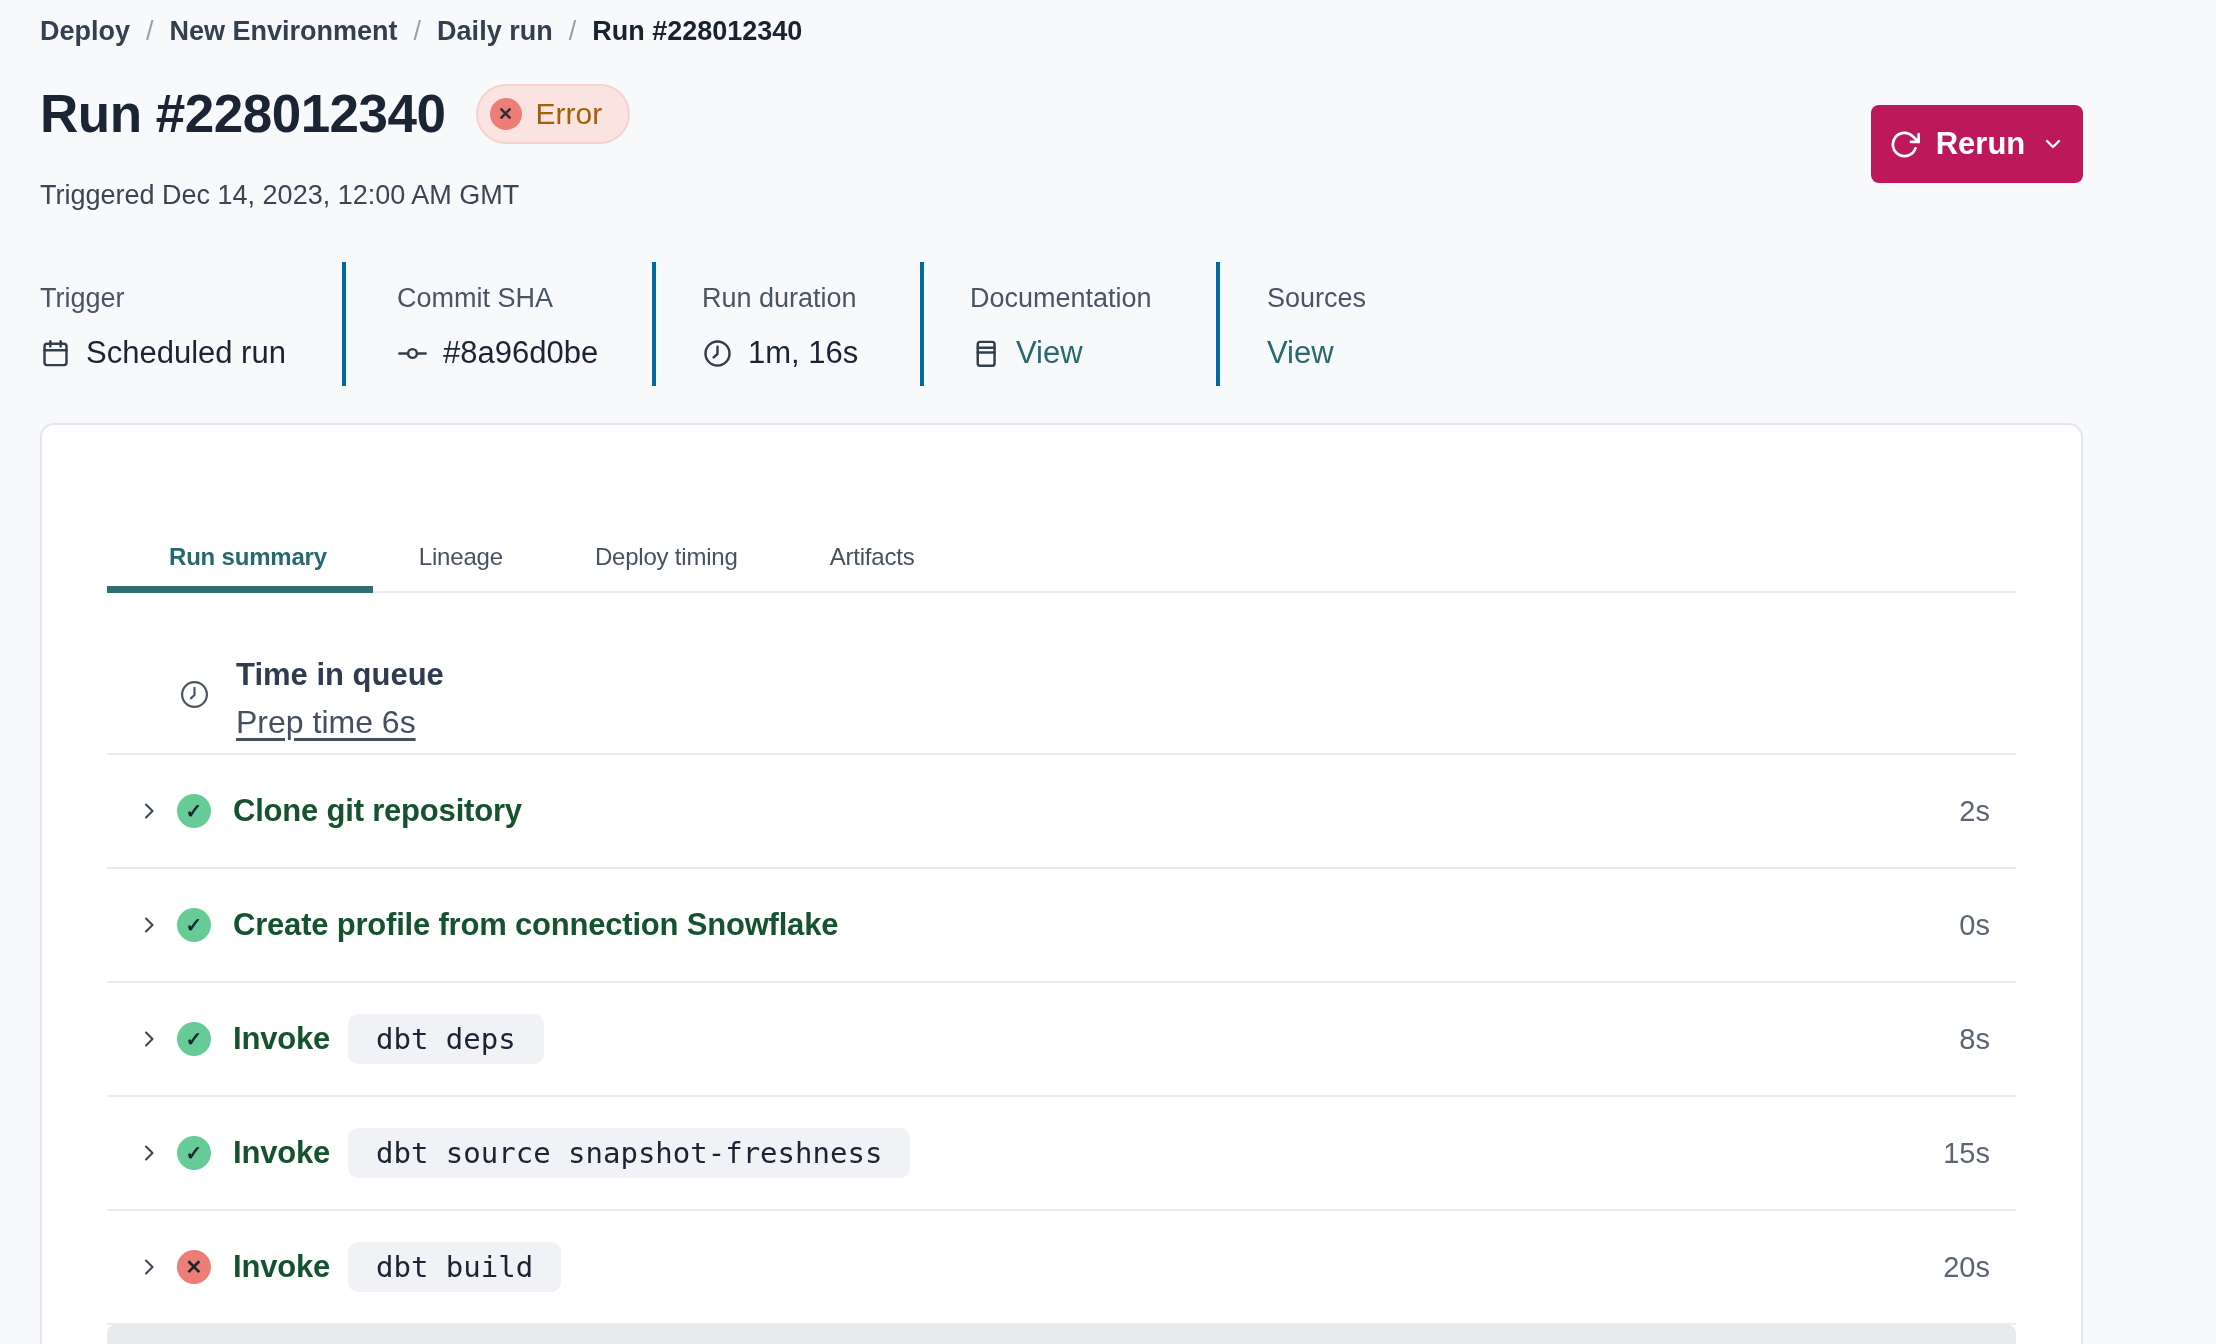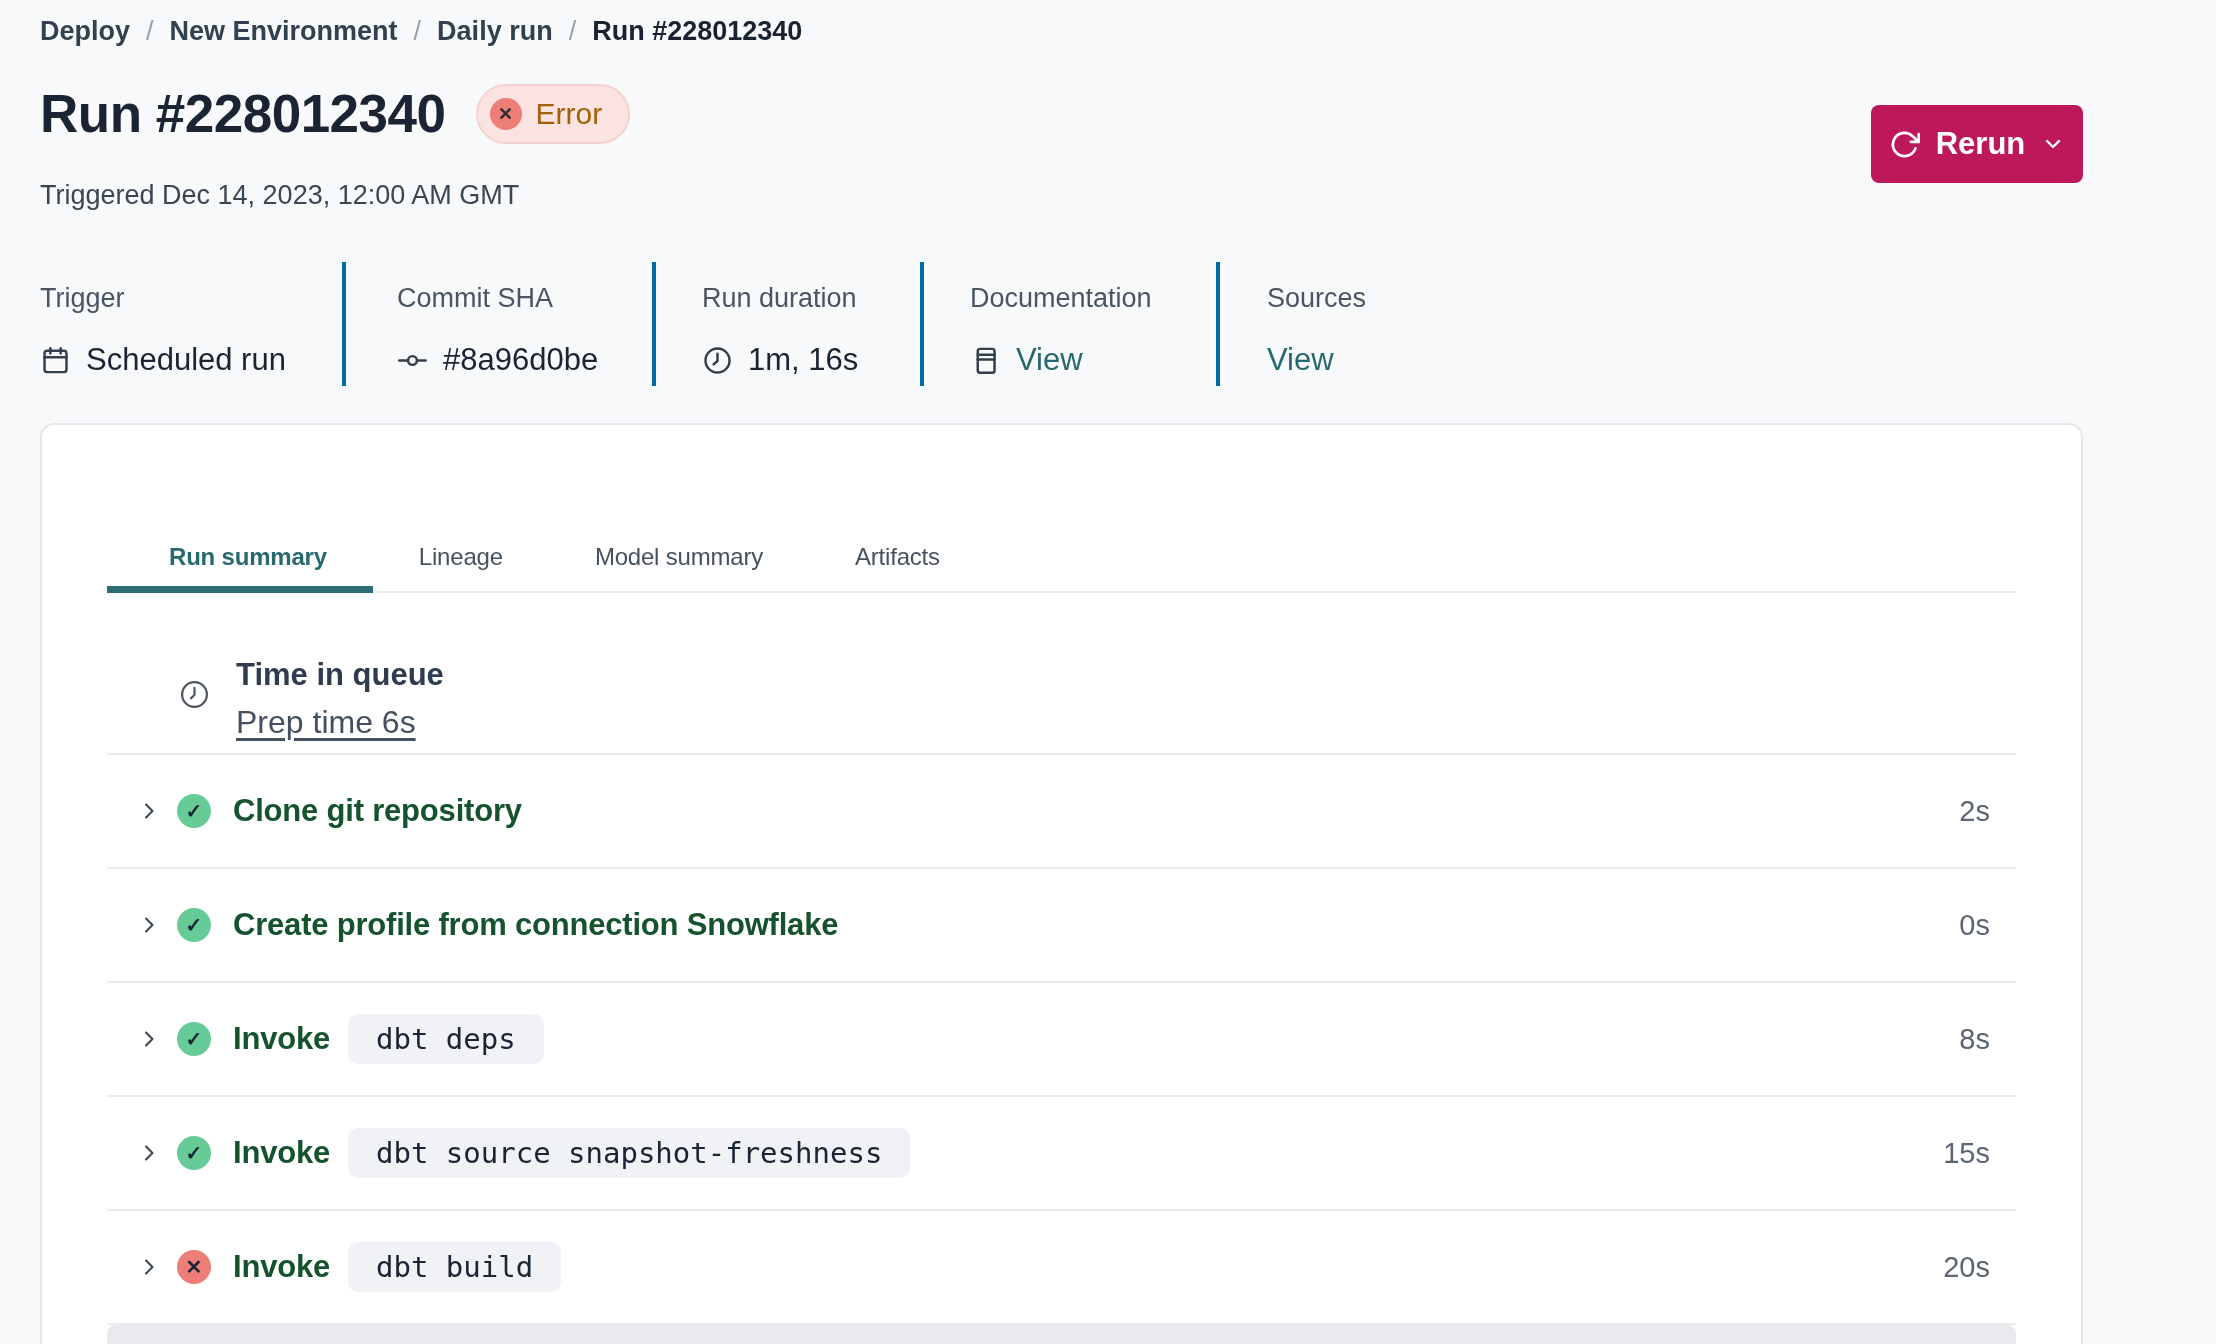--- a/index.html
+++ b/index.html
@@ -39,21 +39,21 @@
 
   
   .meta-row { position:absolute; left:40px; top:262px; height:124px; display:flex; }
   .meta-col { padding-top:20px; }
   .meta-col + .meta-col { border-left:4px solid #0369a1; }
   .mc1 { width:302px; }
   .mc2 { width:310px; padding-left:51px; }
   .mc3 { width:268px; padding-left:46px; }
   .mc4 { width:296px; padding-left:46px; }
   .mc5 { width:320px; padding-left:47px; }
-  .meta-label { font-size:27px; color:#4A5563; line-height:32px; margin-bottom:28px; }
+  .meta-label { font-size:27px; color:#4A5563; line-height:32px; margin-bottom:21px; }
   .meta-value { display:flex; align-items:center; gap:15px; font-size:31px; font-weight:500; color:#1A2433; }
   .meta-value svg { display:block; flex:none; }
   .view-link { color:#26696E; cursor:pointer; font-weight:500; }
 
   
   .card { position:absolute; left:40px; top:423px; width:2043px; height:960px;
     background:#fff; border:2px solid #E4E7EC; border-radius:14px; }
   .card-inner { margin:0 65px; }
 
   
@@ -176,21 +176,21 @@
       </div>
     </div>
   </div>
 
   <section class="card">
     <div class="card-inner">
 
       <div class="tabs">
         <div class="tab active">Run summary</div>
         <div class="tab">Lineage</div>
-        <div class="tab">Model summary</div>
+        <div class="tab">Deploy timing</div>
         <div class="tab">Artifacts</div>
       </div>
 
       <div class="queue">
         <svg class="queue-icon" width="31" height="31" viewBox="0 0 24 24" fill="none" stroke="#4A5560" stroke-width="1.7" stroke-linecap="round" stroke-linejoin="round">
           <circle cx="12" cy="12" r="9.6"></circle>
           <polyline points="12 6.8 12 12.4 9.2 15"></polyline>
         </svg>
         <div>
           <div class="queue-title">Time in queue</div>

